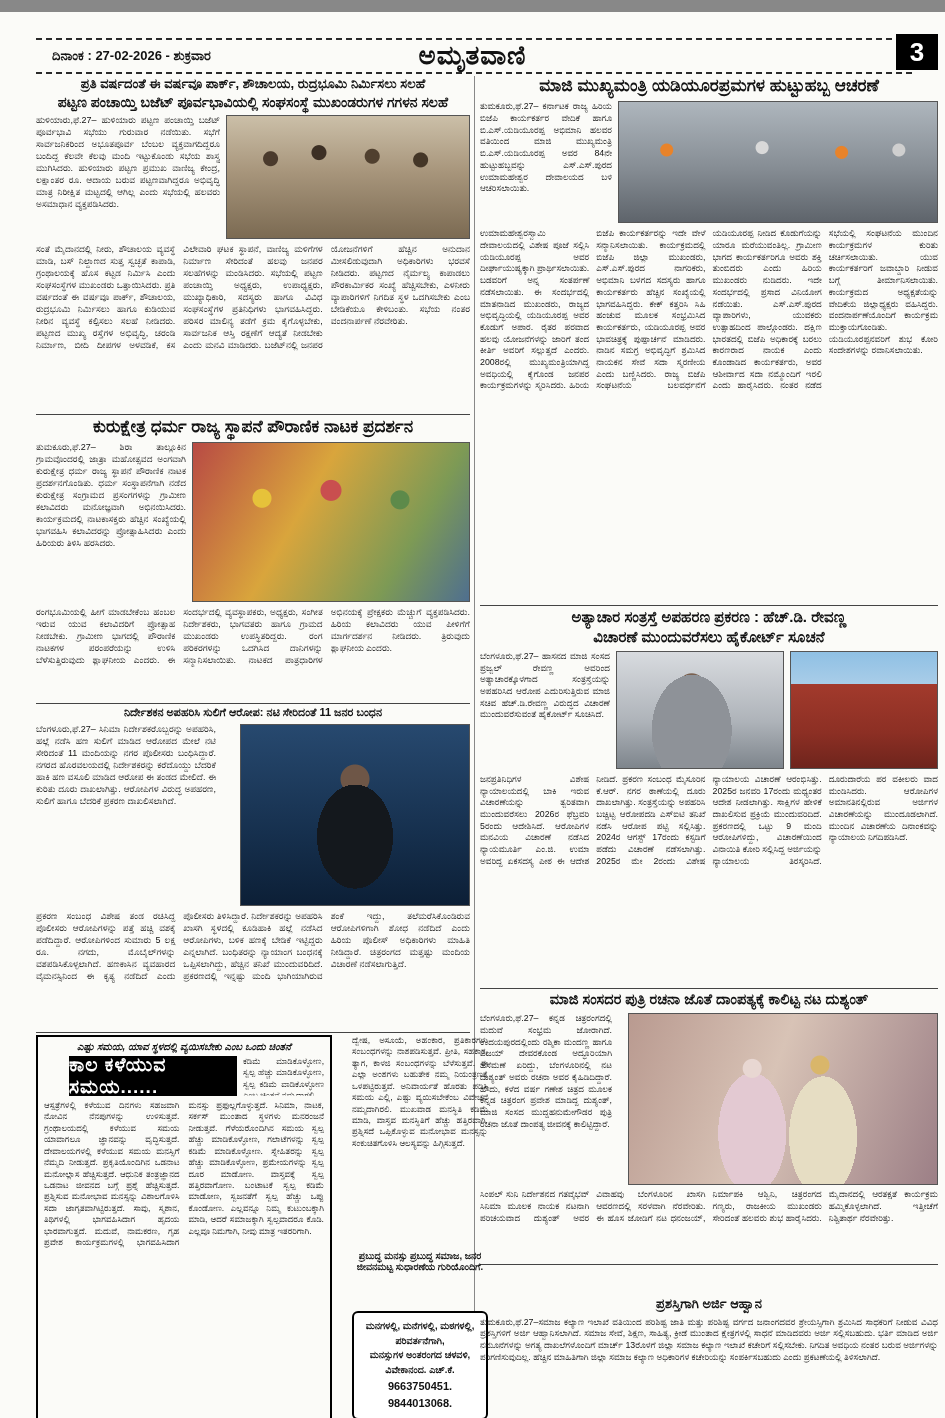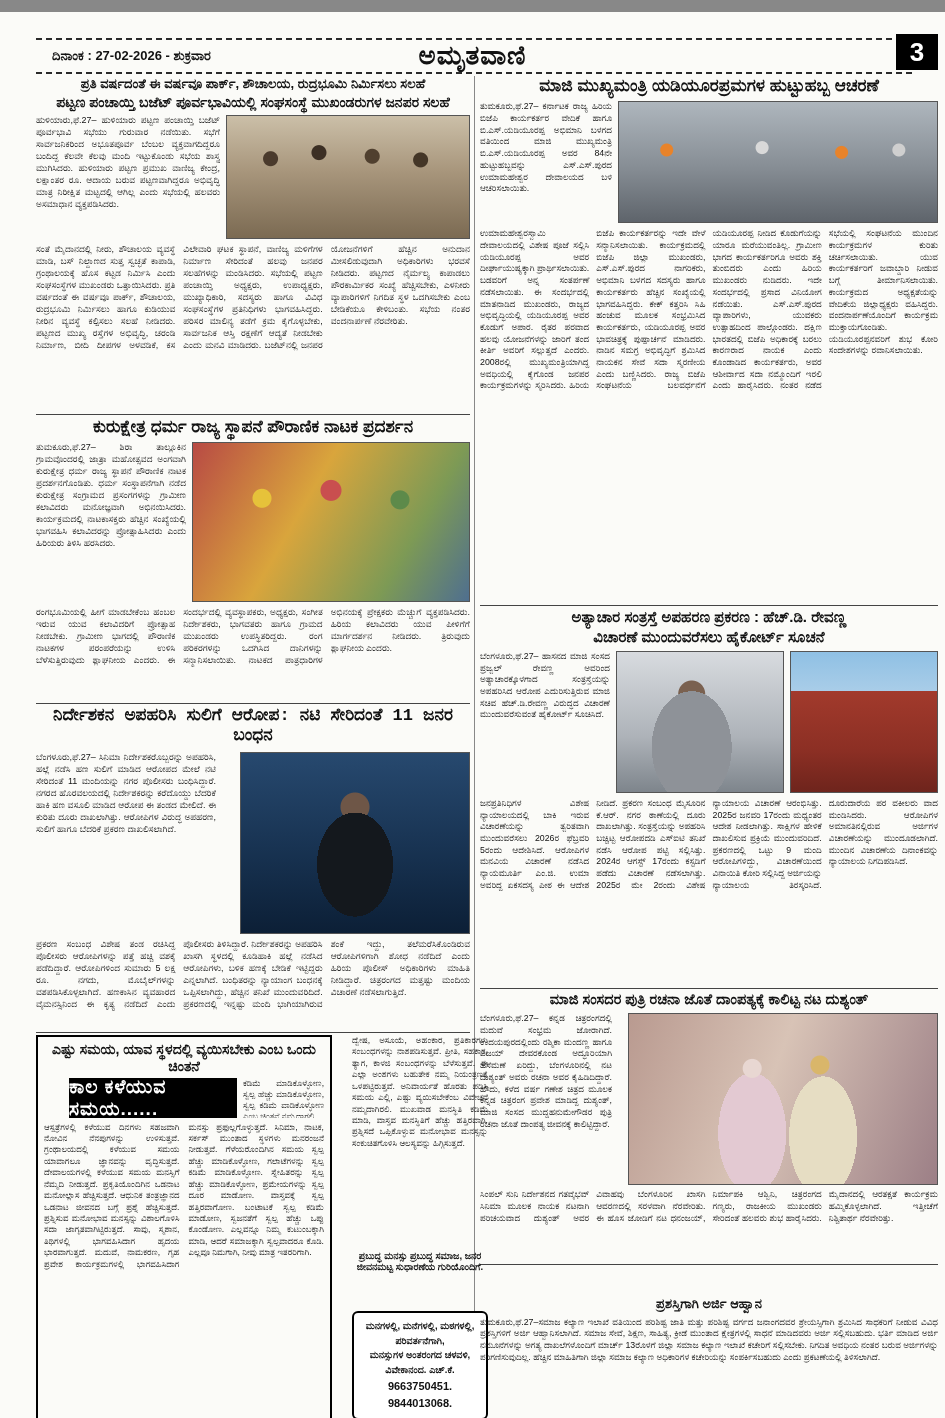--- a/index.html
+++ b/index.html
@@ -74,48 +74,48 @@
   <div class="solid" style="left:36px;top:1411px;width:902px;height:2px;"></div>
   <div class="solid" style="left:36px;top:402px;width:434px;height:1px;"></div>
   <div class="solid" style="left:36px;top:691px;width:434px;height:1px;"></div>
   <div class="solid" style="left:36px;top:1020px;width:434px;height:1px;"></div>
   <div class="solid" style="left:480px;top:593px;width:458px;height:1px;"></div>
   <div class="solid" style="left:480px;top:976px;width:458px;height:1px;"></div>
   <div class="solid" style="left:480px;top:1252px;width:458px;height:1px;"></div>
 
   <div class="art" style="left:36px;top:64px;width:434px;height:336px;">
     <div class="hl" style="font-size:13px;">ಪ್ರತಿ ವರ್ಷದಂತೆ ಈ ವರ್ಷವೂ ಪಾರ್ಕ್, ಶೌಚಾಲಯ, ರುದ್ರಭೂಮಿ ನಿರ್ಮಿಸಲು ಸಲಹೆ</div>
-    <div class="hl" style="font-size:14px;margin-top:2px;">ಪಟ್ಟಣ ಪಂಚಾಯ್ತಿ ಬಜೆಟ್ ಪೂರ್ವಭಾವಿಯಲ್ಲಿ ಸಂಘಸಂಸ್ಥೆ ಮುಖಂಡರುಗಳ ಜನಪರ ಸಲಹೆ</div>
+    <div class="hl" style="font-size:14px;margin-top:2px;">ಪಟ್ಟಣ ಪಂಚಾಯ್ತಿ ಬಜೆಟ್ ಪೂರ್ವಭಾವಿಯಲ್ಲಿ ಸಂಘಸಂಸ್ಥೆ ಮುಖಂಡರುಗಳ ಗಗಳನ ಸಲಹೆ</div>
     <div class="row" style="margin-top:5px;height:124px;">
       <div class="bd" style="width:184px;flex:none;">ಹುಳಿಯಾರು,ಫೆ.27– ಹುಳಿಯಾರು ಪಟ್ಟಣ ಪಂಚಾಯ್ತಿ ಬಜೆಟ್ ಪೂರ್ವಭಾವಿ ಸಭೆಯು ಗುರುವಾರ ನಡೆಯಿತು. ಸಭೆಗೆ ಸಾರ್ವಜನಿಕರಿಂದ ಅಭೂತಪೂರ್ವ ಬೆಂಬಲ ವ್ಯಕ್ತವಾಗದಿದ್ದರೂ ಬಂದಿದ್ದ ಕೆಲವೇ ಕೆಲವು ಮಂದಿ ಇಟ್ಟುಕೊಂಡು ಸಭೆಯ ಶಾಸ್ತ್ರ ಮುಗಿಸಿದರು. ಹುಳಿಯಾರು ಪಟ್ಟಣ ಪ್ರಮುಖ ವಾಣಿಜ್ಯ ಕೇಂದ್ರ, ಲಕ್ಷಾಂತರ ರೂ. ಆದಾಯ ಬರುವ ಪಟ್ಟಣವಾಗಿದ್ದರೂ ಅಭಿವೃದ್ಧಿ ಮಾತ್ರ ನಿರೀಕ್ಷಿತ ಮಟ್ಟದಲ್ಲಿ ಆಗಿಲ್ಲ ಎಂದು ಸಭೆಯಲ್ಲಿ ಹಲವರು ಅಸಮಾಧಾನ ವ್ಯಕ್ತಪಡಿಸಿದರು.</div>
       <div class="photo ph-meeting"></div>
     </div>
     <div class="bd cols3" style="margin-top:5px;height:168px;">ಸಂತೆ ಮೈದಾನದಲ್ಲಿ ನೀರು, ಶೌಚಾಲಯ ವ್ಯವಸ್ಥೆ ಮಾಡಿ, ಬಸ್ ನಿಲ್ದಾಣದ ಸುತ್ತ ಸ್ವಚ್ಛತೆ ಕಾಪಾಡಿ, ಗ್ರಂಥಾಲಯಕ್ಕೆ ಹೊಸ ಕಟ್ಟಡ ನಿರ್ಮಿಸಿ ಎಂದು ಸಂಘಸಂಸ್ಥೆಗಳ ಮುಖಂಡರು ಒತ್ತಾಯಿಸಿದರು. ಪ್ರತಿ ವರ್ಷದಂತೆ ಈ ವರ್ಷವೂ ಪಾರ್ಕ್, ಶೌಚಾಲಯ, ರುದ್ರಭೂಮಿ ನಿರ್ಮಿಸಲು ಹಾಗೂ ಕುಡಿಯುವ ನೀರಿನ ವ್ಯವಸ್ಥೆ ಕಲ್ಪಿಸಲು ಸಲಹೆ ನೀಡಿದರು. ಪಟ್ಟಣದ ಮುಖ್ಯ ರಸ್ತೆಗಳ ಅಭಿವೃದ್ಧಿ, ಚರಂಡಿ ನಿರ್ಮಾಣ, ಬೀದಿ ದೀಪಗಳ ಅಳವಡಿಕೆ, ಕಸ ವಿಲೇವಾರಿ ಘಟಕ ಸ್ಥಾಪನೆ, ವಾಣಿಜ್ಯ ಮಳಿಗೆಗಳ ನಿರ್ಮಾಣ ಸೇರಿದಂತೆ ಹಲವು ಜನಪರ ಸಲಹೆಗಳನ್ನು ಮಂಡಿಸಿದರು. ಸಭೆಯಲ್ಲಿ ಪಟ್ಟಣ ಪಂಚಾಯ್ತಿ ಅಧ್ಯಕ್ಷರು, ಉಪಾಧ್ಯಕ್ಷರು, ಮುಖ್ಯಾಧಿಕಾರಿ, ಸದಸ್ಯರು ಹಾಗೂ ವಿವಿಧ ಸಂಘಸಂಸ್ಥೆಗಳ ಪ್ರತಿನಿಧಿಗಳು ಭಾಗವಹಿಸಿದ್ದರು. ಪರಿಸರ ಮಾಲಿನ್ಯ ತಡೆಗೆ ಕ್ರಮ ಕೈಗೊಳ್ಳಬೇಕು, ಸಾರ್ವಜನಿಕ ಆಸ್ತಿ ರಕ್ಷಣೆಗೆ ಆದ್ಯತೆ ನೀಡಬೇಕು ಎಂದು ಮನವಿ ಮಾಡಿದರು. ಬಜೆಟ್‌ನಲ್ಲಿ ಜನಪರ ಯೋಜನೆಗಳಿಗೆ ಹೆಚ್ಚಿನ ಅನುದಾನ ಮೀಸಲಿಡುವುದಾಗಿ ಅಧಿಕಾರಿಗಳು ಭರವಸೆ ನೀಡಿದರು. ಪಟ್ಟಣದ ನೈರ್ಮಲ್ಯ ಕಾಪಾಡಲು ಪೌರಕಾರ್ಮಿಕರ ಸಂಖ್ಯೆ ಹೆಚ್ಚಿಸಬೇಕು, ಎಳನೀರು ವ್ಯಾಪಾರಿಗಳಿಗೆ ನಿಗದಿತ ಸ್ಥಳ ಒದಗಿಸಬೇಕು ಎಂಬ ಬೇಡಿಕೆಯೂ ಕೇಳಿಬಂತು. ಸಭೆಯ ನಂತರ ವಂದನಾರ್ಪಣೆ ನೆರವೇರಿತು.</div>
   </div>
 
   <div class="art" style="left:36px;top:405px;width:434px;height:284px;">
     <div class="hl" style="font-size:17px;">ಕುರುಕ್ಷೇತ್ರ ಧರ್ಮ ರಾಜ್ಯ ಸ್ಥಾಪನೆ ಪೌರಾಣಿಕ ನಾಟಕ ಪ್ರದರ್ಶನ</div>
     <div class="row" style="margin-top:5px;height:160px;">
       <div class="bd" style="width:150px;flex:none;">ತುಮಕೂರು,ಫೆ.27– ಶಿರಾ ತಾಲ್ಲೂಕಿನ ಗ್ರಾಮವೊಂದರಲ್ಲಿ ಜಾತ್ರಾ ಮಹೋತ್ಸವದ ಅಂಗವಾಗಿ ಕುರುಕ್ಷೇತ್ರ ಧರ್ಮ ರಾಜ್ಯ ಸ್ಥಾಪನೆ ಪೌರಾಣಿಕ ನಾಟಕ ಪ್ರದರ್ಶನಗೊಂಡಿತು. ಧರ್ಮ ಸಂಸ್ಥಾಪನೆಗಾಗಿ ನಡೆದ ಕುರುಕ್ಷೇತ್ರ ಸಂಗ್ರಾಮದ ಪ್ರಸಂಗಗಳನ್ನು ಗ್ರಾಮೀಣ ಕಲಾವಿದರು ಮನೋಜ್ಞವಾಗಿ ಅಭಿನಯಿಸಿದರು. ಕಾರ್ಯಕ್ರಮದಲ್ಲಿ ನಾಟಕಾಸಕ್ತರು ಹೆಚ್ಚಿನ ಸಂಖ್ಯೆಯಲ್ಲಿ ಭಾಗವಹಿಸಿ ಕಲಾವಿದರನ್ನು ಪ್ರೋತ್ಸಾಹಿಸಿದರು ಎಂದು ಹಿರಿಯರು ತಿಳಿಸಿ ಹರಸಿದರು.</div>
       <div class="photo ph-drama"></div>
     </div>
     <div class="bd cols3" style="margin-top:5px;height:88px;">ರಂಗಭೂಮಿಯಲ್ಲಿ ಹೀಗೆ ಮಾಡಬೇಕೆಂಬ ಹಂಬಲ ಇರುವ ಯುವ ಕಲಾವಿದರಿಗೆ ಪ್ರೋತ್ಸಾಹ ನೀಡಬೇಕು. ಗ್ರಾಮೀಣ ಭಾಗದಲ್ಲಿ ಪೌರಾಣಿಕ ನಾಟಕಗಳ ಪರಂಪರೆಯನ್ನು ಉಳಿಸಿ ಬೆಳೆಸುತ್ತಿರುವುದು ಶ್ಲಾಘನೀಯ ಎಂದರು. ಈ ಸಂದರ್ಭದಲ್ಲಿ ವ್ಯವಸ್ಥಾಪಕರು, ಅಧ್ಯಕ್ಷರು, ಸಂಗೀತ ನಿರ್ದೇಶಕರು, ಭಾಗವತರು ಹಾಗೂ ಗ್ರಾಮದ ಮುಖಂಡರು ಉಪಸ್ಥಿತರಿದ್ದರು. ರಂಗ ಪರಿಕರಗಳನ್ನು ಒದಗಿಸಿದ ದಾನಿಗಳನ್ನು ಸನ್ಮಾನಿಸಲಾಯಿತು. ನಾಟಕದ ಪಾತ್ರಧಾರಿಗಳ ಅಭಿನಯಕ್ಕೆ ಪ್ರೇಕ್ಷಕರು ಮೆಚ್ಚುಗೆ ವ್ಯಕ್ತಪಡಿಸಿದರು. ಹಿರಿಯ ಕಲಾವಿದರು ಯುವ ಪೀಳಿಗೆಗೆ ಮಾರ್ಗದರ್ಶನ ನೀಡಿದರು. ತ್ರಿರುವುದು ಶ್ಲಾಘನೀಯ ಎಂದರು.</div>
   </div>
 
   <div class="art" style="left:36px;top:694px;width:434px;height:324px;">
-    <div class="hl" style="font-size:17px;font-family:Liberation Mono, monospace;">ನಿರ್ದೇಶಕನ ಅಪಹರಿಸಿ ಸುಲಿಗೆ ಆರೋಪ: ನಟಿ ಸೇರಿದಂತೆ 11 ಜನರ ಬಂಧನ</div>
+    <div class="hl" style="font-size:11px;">ನಿರ್ದೇಶಕನ ಅಪಹರಿಸಿ ಸುಲಿಗೆ ಆರೋಪ: ನಟಿ ಸೇರಿದಂತೆ 11 ಜನರ ಬಂಧನ</div>
     <div class="row" style="margin-top:5px;height:182px;gap:24px;">
       <div class="bd" style="width:180px;flex:none;">ಬೆಂಗಳೂರು,ಫೆ.27– ಸಿನಿಮಾ ನಿರ್ದೇಶಕರೊಬ್ಬರನ್ನು ಅಪಹರಿಸಿ, ಹಲ್ಲೆ ನಡೆಸಿ ಹಣ ಸುಲಿಗೆ ಮಾಡಿದ ಆರೋಪದ ಮೇಲೆ ನಟಿ ಸೇರಿದಂತೆ 11 ಮಂದಿಯನ್ನು ನಗರ ಪೊಲೀಸರು ಬಂಧಿಸಿದ್ದಾರೆ. ನಗರದ ಹೊರವಲಯದಲ್ಲಿ ನಿರ್ದೇಶಕರನ್ನು ಕರೆದೊಯ್ದು ಬೆದರಿಕೆ ಹಾಕಿ ಹಣ ವಸೂಲಿ ಮಾಡಿದ ಆರೋಪ ಈ ತಂಡದ ಮೇಲಿದೆ. ಈ ಕುರಿತು ದೂರು ದಾಖಲಾಗಿತ್ತು. ಆರೋಪಿಗಳ ವಿರುದ್ಧ ಅಪಹರಣ, ಸುಲಿಗೆ ಹಾಗೂ ಬೆದರಿಕೆ ಪ್ರಕರಣ ದಾಖಲಿಸಲಾಗಿದೆ.</div>
       <div class="photo ph-portrait"></div>
     </div>
     <div class="bd cols3" style="margin-top:5px;height:108px;">ಪ್ರಕರಣ ಸಂಬಂಧ ವಿಶೇಷ ತಂಡ ರಚಿಸಿದ್ದ ಪೊಲೀಸರು ಆರೋಪಿಗಳನ್ನು ಪತ್ತೆ ಹಚ್ಚಿ ವಶಕ್ಕೆ ಪಡೆದಿದ್ದಾರೆ. ಆರೋಪಿಗಳಿಂದ ಸುಮಾರು 5 ಲಕ್ಷ ರೂ. ನಗದು, ಮೊಬೈಲ್‌ಗಳನ್ನು ವಶಪಡಿಸಿಕೊಳ್ಳಲಾಗಿದೆ. ಹಣಕಾಸಿನ ವ್ಯವಹಾರದ ವೈಮನಸ್ಸಿನಿಂದ ಈ ಕೃತ್ಯ ನಡೆದಿದೆ ಎಂದು ಪೊಲೀಸರು ತಿಳಿಸಿದ್ದಾರೆ. ನಿರ್ದೇಶಕರನ್ನು ಅಪಹರಿಸಿ ಖಾಸಗಿ ಸ್ಥಳದಲ್ಲಿ ಕೂಡಿಹಾಕಿ ಹಲ್ಲೆ ನಡೆಸಿದ ಆರೋಪಿಗಳು, ಬಳಿಕ ಹಣಕ್ಕೆ ಬೇಡಿಕೆ ಇಟ್ಟಿದ್ದರು ಎನ್ನಲಾಗಿದೆ. ಬಂಧಿತರನ್ನು ನ್ಯಾಯಾಂಗ ಬಂಧನಕ್ಕೆ ಒಪ್ಪಿಸಲಾಗಿದ್ದು, ಹೆಚ್ಚಿನ ತನಿಖೆ ಮುಂದುವರಿದಿದೆ. ಪ್ರಕರಣದಲ್ಲಿ ಇನ್ನಷ್ಟು ಮಂದಿ ಭಾಗಿಯಾಗಿರುವ ಶಂಕೆ ಇದ್ದು, ತಲೆಮರೆಸಿಕೊಂಡಿರುವ ಆರೋಪಿಗಳಿಗಾಗಿ ಶೋಧ ನಡೆದಿದೆ ಎಂದು ಹಿರಿಯ ಪೊಲೀಸ್ ಅಧಿಕಾರಿಗಳು ಮಾಹಿತಿ ನೀಡಿದ್ದಾರೆ. ಚಿತ್ರರಂಗದ ಮತ್ತಷ್ಟು ಮಂದಿಯ ವಿಚಾರಣೆ ನಡೆಸಲಾಗುತ್ತಿದೆ.</div>
   </div>
 
   <div class="art timebox" style="left:36px;top:1023px;width:296px;height:387px;">
-    <div class="hl" style="font-size:14px;">ಎಷ್ಟು ಸಮಯ, ಯಾವ ಸ್ಥಳದಲ್ಲಿ ವ್ಯಯಿಸಬೇಕು ಎಂಬ ಒಂದು ಚಿಂತನೆ</div>
+    <div class="hl" style="font-size:10px;font-style:italic;">ಎಷ್ಟು ಸಮಯ, ಯಾವ ಸ್ಥಳದಲ್ಲಿ ವ್ಯಯಿಸಬೇಕು ಎಂಬ ಒಂದು ಚಿಂತನೆ</div>
     <div class="row" style="margin-top:3px;height:40px;padding-left:25px;">
       <div class="banner" style="width:168px;flex:none;">ಕಾಲ ಕಳೆಯುವ ಸಮಯ......</div>
       <div class="bd" style="flex:1;font-size:8.5px;">ಕಡಿಮೆ ಮಾಡಿಕೊಳ್ಳೋಣ, ಸ್ವಲ್ಪ ಹೆಚ್ಚು ಮಾಡಿಕೊಳ್ಳೋಣ, ಸ್ವಲ್ಪ ಕಡಿಮೆ ವಾಡಿಕೊಳ್ಳೋಣ ಎಂಬ ಚಿಂತನೆ ನಮ್ಮದಾಗಲಿ.</div>
     </div>
     <div class="bd cols2" style="margin-top:4px;height:322px;font-size:8.6px;">ಆಸ್ಪತ್ರೆಗಳಲ್ಲಿ ಕಳೆಯುವ ದಿನಗಳು ಸಹಜವಾಗಿ ನೋವಿನ ನೆನಪುಗಳನ್ನು ಉಳಿಸುತ್ತವೆ. ಗ್ರಂಥಾಲಯದಲ್ಲಿ ಕಳೆಯುವ ಸಮಯ ಯಾವಾಗಲೂ ಜ್ಞಾನವನ್ನು ವೃದ್ಧಿಸುತ್ತದೆ. ದೇವಾಲಯಗಳಲ್ಲಿ ಕಳೆಯುವ ಸಮಯ ಮನಸ್ಸಿಗೆ ನೆಮ್ಮದಿ ನೀಡುತ್ತದೆ. ಪ್ರಕೃತಿಯೊಂದಿಗಿನ ಒಡನಾಟ ಮನೋಲ್ಲಾಸ ಹೆಚ್ಚಿಸುತ್ತದೆ. ಆಧುನಿಕ ತಂತ್ರಜ್ಞಾನದ ಒಡನಾಟ ಜೀವನದ ಬಗ್ಗೆ ಪ್ರಶ್ನೆ ಹೆಚ್ಚಿಸುತ್ತದೆ. ಪ್ರಶ್ನಿಸುವ ಮನೋಭಾವ ಮನಸ್ಸನ್ನು ವಿಶಾಲಗೊಳಿಸಿ ಸದಾ ಜಾಗೃತವಾಗಿಟ್ಟಿರುತ್ತದೆ. ಸಾವು, ಸ್ಮಶಾನ, ತಿಥಿಗಳಲ್ಲಿ ಭಾಗವಹಿಸಿದಾಗ ಹೃದಯ ಭಾರವಾಗುತ್ತದೆ. ಮದುವೆ, ನಾಮಕರಣ, ಗೃಹ ಪ್ರವೇಶ ಕಾರ್ಯಕ್ರಮಗಳಲ್ಲಿ ಭಾಗವಹಿಸಿದಾಗ ಮನಸ್ಸು ಪ್ರಫುಲ್ಲಗೊಳ್ಳುತ್ತದೆ. ಸಿನಿಮಾ, ನಾಟಕ, ಸರ್ಕಸ್ ಮುಂತಾದ ಸ್ಥಳಗಳು ಮನರಂಜನೆ ನೀಡುತ್ತವೆ. ಗೆಳೆಯರೊಂದಿಗಿನ ಸಮಯ ಸ್ವಲ್ಪ ಹೆಚ್ಚು ಮಾಡಿಕೊಳ್ಳೋಣ, ಗಲಾಟೆಗಳನ್ನು ಸ್ವಲ್ಪ ಕಡಿಮೆ ಮಾಡಿಕೊಳ್ಳೋಣ. ಸ್ನೇಹಿತರನ್ನು ಸ್ವಲ್ಪ ಹೆಚ್ಚು ಮಾಡಿಕೊಳ್ಳೋಣ, ಪ್ರಮೇಯಗಳನ್ನು ಸ್ವಲ್ಪ ದೂರ ಮಾಡೋಣ. ವಾಸ್ತವಕ್ಕೆ ಸ್ವಲ್ಪ ಹತ್ತಿರವಾಗೋಣ. ಬಂಟಾಟಕೆ ಸ್ವಲ್ಪ ಕಡಿಮೆ ಮಾಡೋಣ, ಸ್ವಜನತೆಗೆ ಸ್ವಲ್ಪ ಹೆಚ್ಚು ಒಪ್ಪು ಕೊಂಡೋಣ. ಎಲ್ಲವನ್ನೂ ನಿಮ್ಮ ಕುಟುಂಬಕ್ಕಾಗಿ ಮಾಡಿ, ಆದರೆ ಸಮಾಜಕ್ಕಾಗಿ ಸ್ವಲ್ಪವಾದರೂ ಕೊಡಿ. ಎಲ್ಲವೂ ನಿಮಗಾಗಿ, ನೀವು ಮಾತ್ರ ಇತರರಿಗಾಗಿ.</div>
   </div>
 
   <div class="art" style="left:352px;top:1023px;width:136px;height:387px;">
     <div class="bd" style="height:210px;font-size:8.6px;">ದ್ವೇಷ, ಅಸೂಯೆ, ಅಹಂಕಾರ, ಪ್ರತಿಕಾರಗಳು ಸಂಬಂಧಗಳನ್ನು ನಾಶಪಡಿಸುತ್ತವೆ. ಪ್ರೀತಿ, ಸಹಕಾರ, ತ್ಯಾಗ, ಕಾಳಜಿ ಸಂಬಂಧಗಳನ್ನು ಬೆಳೆಸುತ್ತವೆ. ಈ ಎಲ್ಲಾ ಅಂಶಗಳು ಬಹುತೇಕ ನಮ್ಮ ನಿಯಂತ್ರಣಕ್ಕೆ ಒಳಪಟ್ಟಿರುತ್ತವೆ. ಅನಿವಾರ್ಯತೆ ಹೊರತು ಪಡಿಸಿ ಸಮಯ ಎಲ್ಲಿ, ಎಷ್ಟು ವ್ಯಯಿಸಬೇಕೆಂಬ ವಿವೇಚನೆ ನಮ್ಮದಾಗಿರಲಿ. ಮುಖವಾಡ ಮನಸ್ಥಿತಿ ಕಡಿಮೆ ಮಾಡಿ, ವಾಸ್ತವ ಮನಸ್ಥಿತಿಗೆ ಹೆಚ್ಚು ಹತ್ತಿರವಾಗಿ. ಪ್ರಶ್ನಿಸದೆ ಒಪ್ಪಿಕೊಳ್ಳುವ ಮನೋಭಾವ ಮನಸ್ಸನ್ನು ಸಂಕುಚಿತಗೊಳಿಸಿ ಆಲಸ್ಯವನ್ನು ಹಿಗ್ಗಿಸುತ್ತದೆ.</div>
     <div class="hl" style="font-size:9.5px;margin-top:5px;">ಪ್ರಬುದ್ಧ ಮನಸ್ಸು ಪ್ರಬುದ್ಧ ಸಮಾಜ, ಜನರ ಜೀವನಮಟ್ಟ ಸುಧಾರಣೆಯ ಗುರಿಯೊಂದಿಗೆ.</div>
@@ -124,30 +124,30 @@
       <div>ಪರಿವರ್ತನೆಗಾಗಿ,</div>
       <div>ಮನಸ್ಸುಗಳ ಅಂತರಂಗದ ಚಳವಳಿ,</div>
       <div>ವಿವೇಕಾನಂದ. ಎಚ್.ಕೆ.</div>
       <div style="font-size:11px;">9663750451. 9844013068.</div>
     </div>
   </div>
 
   <div class="art" style="left:480px;top:64px;width:458px;height:526px;">
     <div class="hl" style="font-size:17px;">ಮಾಜಿ ಮುಖ್ಯಮಂತ್ರಿ ಯಡಿಯೂರಪ್ರಮಗಳ ಹುಟ್ಟುಹಬ್ಬ ಆಚರಣೆ</div>
     <div class="row" style="margin-top:5px;height:122px;">
-      <div class="bd" style="width:132px;flex:none;font-size:8.8px;">ತುಮಕೂರು,ಫೆ.27– ಕರ್ನಾಟಕ ರಾಜ್ಯ ಹಿರಿಯ ಬಿಜೆಪಿ ಕಾರ್ಯಕರ್ತರ ವೇದಿಕೆ ಹಾಗೂ ಬಿ.ಎಸ್.ಯಡಿಯೂರಪ್ಪ ಅಭಿಮಾನಿ ಬಳಗದ ವತಿಯಿಂದ ಮಾಜಿ ಮುಖ್ಯಮಂತ್ರಿ ಬಿ.ಎಸ್.ಯಡಿಯೂರಪ್ಪ ಅವರ 84ನೇ ಹುಟ್ಟುಹಬ್ಬವನ್ನು ಎಸ್.ಎಸ್.ಪುರದ ಉಮಾಮಹೇಶ್ವರ ದೇವಾಲಯದ ಬಳಿ ಆಚರಿಸಲಾಯಿತು.</div>
+      <div class="bd" style="width:132px;flex:none;font-size:8.8px;">ತುಮಕೂರು,ಫೆ.27– ಕರ್ನಾಟಕ ರಾಜ್ಯ ಹಿರಿಯ ಬಿಜೆಪಿ ಕಾರ್ಯಕರ್ತರ ವೇದಿಕೆ ಹಾಗೂ ಬಿ.ಎಸ್.ಯಡಿಯೂರಪ್ಪ ಅಭಿಮಾನಿ ಹಲವರ ವತಿಯಿಂದ ಮಾಜಿ ಮುಖ್ಯಮಂತ್ರಿ ಬಿ.ಎಸ್.ಯಡಿಯೂರಪ್ಪ ಅವರ 84ನೇ ಹುಟ್ಟುಹಬ್ಬವನ್ನು ಎಸ್.ಎಸ್.ಪುರದ ಉಮಾಮಹೇಶ್ವರ ದೇವಾಲಯದ ಬಳಿ ಆಚರಿಸಲಾಯಿತು.</div>
       <div class="photo ph-crowd"></div>
     </div>
     <div class="bd cols4" style="margin-top:5px;height:368px;font-size:8.8px;">ಉಮಾಮಹೇಶ್ವರಸ್ವಾಮಿ ದೇವಾಲಯದಲ್ಲಿ ವಿಶೇಷ ಪೂಜೆ ಸಲ್ಲಿಸಿ ಯಡಿಯೂರಪ್ಪ ಅವರ ದೀರ್ಘಾಯುಷ್ಯಕ್ಕಾಗಿ ಪ್ರಾರ್ಥಿಸಲಾಯಿತು. ಬಡವರಿಗೆ ಅನ್ನ ಸಂತರ್ಪಣೆ ನಡೆಸಲಾಯಿತು. ಈ ಸಂದರ್ಭದಲ್ಲಿ ಮಾತನಾಡಿದ ಮುಖಂಡರು, ರಾಜ್ಯದ ಅಭಿವೃದ್ಧಿಯಲ್ಲಿ ಯಡಿಯೂರಪ್ಪ ಅವರ ಕೊಡುಗೆ ಅಪಾರ. ರೈತರ ಪರವಾದ ಹಲವು ಯೋಜನೆಗಳನ್ನು ಜಾರಿಗೆ ತಂದ ಕೀರ್ತಿ ಅವರಿಗೆ ಸಲ್ಲುತ್ತದೆ ಎಂದರು. 2008ರಲ್ಲಿ ಮುಖ್ಯಮಂತ್ರಿಯಾಗಿದ್ದ ಅವಧಿಯಲ್ಲಿ ಕೈಗೊಂಡ ಜನಪರ ಕಾರ್ಯಕ್ರಮಗಳನ್ನು ಸ್ಮರಿಸಿದರು. ಹಿರಿಯ ಬಿಜೆಪಿ ಕಾರ್ಯಕರ್ತರನ್ನು ಇದೇ ವೇಳೆ ಸನ್ಮಾನಿಸಲಾಯಿತು. ಕಾರ್ಯಕ್ರಮದಲ್ಲಿ ಬಿಜೆಪಿ ಜಿಲ್ಲಾ ಮುಖಂಡರು, ಎಸ್.ಎಸ್.ಪುರದ ನಾಗರಿಕರು, ಅಭಿಮಾನಿ ಬಳಗದ ಸದಸ್ಯರು ಹಾಗೂ ಕಾರ್ಯಕರ್ತರು ಹೆಚ್ಚಿನ ಸಂಖ್ಯೆಯಲ್ಲಿ ಭಾಗವಹಿಸಿದ್ದರು. ಕೇಕ್ ಕತ್ತರಿಸಿ ಸಿಹಿ ಹಂಚುವ ಮೂಲಕ ಸಂಭ್ರಮಿಸಿದ ಕಾರ್ಯಕರ್ತರು, ಯಡಿಯೂರಪ್ಪ ಅವರ ಭಾವಚಿತ್ರಕ್ಕೆ ಪುಷ್ಪಾರ್ಚನೆ ಮಾಡಿದರು. ನಾಡಿನ ಸಮಗ್ರ ಅಭಿವೃದ್ಧಿಗೆ ಶ್ರಮಿಸಿದ ನಾಯಕನ ಸೇವೆ ಸದಾ ಸ್ಮರಣೀಯ ಎಂದು ಬಣ್ಣಿಸಿದರು. ರಾಜ್ಯ ಬಿಜೆಪಿ ಸಂಘಟನೆಯ ಬಲವರ್ಧನೆಗೆ ಯಡಿಯೂರಪ್ಪ ನೀಡಿದ ಕೊಡುಗೆಯನ್ನು ಯಾರೂ ಮರೆಯುವಂತಿಲ್ಲ. ಗ್ರಾಮೀಣ ಭಾಗದ ಕಾರ್ಯಕರ್ತರಿಗೂ ಅವರು ಶಕ್ತಿ ತುಂಬಿದರು ಎಂದು ಹಿರಿಯ ಮುಖಂಡರು ನುಡಿದರು. ಇದೇ ಸಂದರ್ಭದಲ್ಲಿ ಪ್ರಸಾದ ವಿನಿಯೋಗ ನಡೆಯಿತು. ಎಸ್.ಎಸ್.ಪುರದ ವ್ಯಾಪಾರಿಗಳು, ಯುವಕರು ಉತ್ಸಾಹದಿಂದ ಪಾಲ್ಗೊಂಡರು. ದಕ್ಷಿಣ ಭಾರತದಲ್ಲಿ ಬಿಜೆಪಿ ಅಧಿಕಾರಕ್ಕೆ ಬರಲು ಕಾರಣರಾದ ನಾಯಕ ಎಂದು ಕೊಂಡಾಡಿದ ಕಾರ್ಯಕರ್ತರು, ಅವರ ಆಶೀರ್ವಾದ ಸದಾ ನಮ್ಮೊಂದಿಗೆ ಇರಲಿ ಎಂದು ಹಾರೈಸಿದರು. ನಂತರ ನಡೆದ ಸಭೆಯಲ್ಲಿ ಸಂಘಟನೆಯ ಮುಂದಿನ ಕಾರ್ಯಕ್ರಮಗಳ ಕುರಿತು ಚರ್ಚಿಸಲಾಯಿತು. ಯುವ ಕಾರ್ಯಕರ್ತರಿಗೆ ಜವಾಬ್ದಾರಿ ನೀಡುವ ಬಗ್ಗೆ ತೀರ್ಮಾನಿಸಲಾಯಿತು. ಕಾರ್ಯಕ್ರಮದ ಅಧ್ಯಕ್ಷತೆಯನ್ನು ವೇದಿಕೆಯ ಜಿಲ್ಲಾಧ್ಯಕ್ಷರು ವಹಿಸಿದ್ದರು. ವಂದನಾರ್ಪಣೆಯೊಂದಿಗೆ ಕಾರ್ಯಕ್ರಮ ಮುಕ್ತಾಯಗೊಂಡಿತು. ಯಡಿಯೂರಪ್ಪನವರಿಗೆ ಶುಭ ಕೋರಿ ಸಂದೇಶಗಳನ್ನು ರವಾನಿಸಲಾಯಿತು.</div>
   </div>
 
   <div class="art" style="left:480px;top:596px;width:458px;height:376px;">
     <div class="hl" style="font-size:15px;">ಅತ್ಯಾಚಾರ ಸಂತ್ರಸ್ತೆ ಅಪಹರಣ ಪ್ರಕರಣ : ಹೆಚ್.ಡಿ. ರೇವಣ್ಣ</div>
     <div class="hl" style="font-size:15px;margin-top:2px;">ವಿಚಾರಣೆ ಮುಂದುವರೆಸಲು ಹೈಕೋರ್ಟ್ ಸೂಚನೆ</div>
-    <div class="row" style="margin-top:5px;height:142px;">
+    <div class="row" style="margin-top:5px;height:118px;">
       <div class="bd" style="width:130px;flex:none;font-size:8.8px;">ಬೆಂಗಳೂರು,ಫೆ.27– ಹಾಸನದ ಮಾಜಿ ಸಂಸದ ಪ್ರಜ್ವಲ್ ರೇವಣ್ಣ ಅವರಿಂದ ಅತ್ಯಾಚಾರಕ್ಕೊಳಗಾದ ಸಂತ್ರಸ್ತೆಯನ್ನು ಅಪಹರಿಸಿದ ಆರೋಪ ಎದುರಿಸುತ್ತಿರುವ ಮಾಜಿ ಸಚಿವ ಹೆಚ್.ಡಿ.ರೇವಣ್ಣ ವಿರುದ್ಧದ ವಿಚಾರಣೆ ಮುಂದುವರೆಸುವಂತೆ ಹೈಕೋರ್ಟ್ ಸೂಚಿಸಿದೆ.</div>
       <div class="photo ph-revanna" style="flex:none;width:166px;"></div>
       <div class="photo ph-court"></div>
     </div>
     <div class="bd cols4" style="margin-top:5px;height:202px;font-size:8.8px;">ಜನಪ್ರತಿನಿಧಿಗಳ ವಿಶೇಷ ನ್ಯಾಯಾಲಯದಲ್ಲಿ ಬಾಕಿ ಇರುವ ವಿಚಾರಣೆಯನ್ನು ತ್ವರಿತವಾಗಿ ಮುಂದುವರೆಸಲು 2026ರ ಫೆಬ್ರವರಿ 5ರಂದು ಆದೇಶಿಸಿದೆ. ಆರೋಪಿಗಳ ಮನವಿಯ ವಿಚಾರಣೆ ನಡೆಸಿದ ನ್ಯಾಯಮೂರ್ತಿ ಎಂ.ಜಿ. ಉಮಾ ಅವರಿದ್ದ ಏಕಸದಸ್ಯ ಪೀಠ ಈ ಆದೇಶ ನೀಡಿದೆ. ಪ್ರಕರಣ ಸಂಬಂಧ ಮೈಸೂರಿನ ಕೆ.ಆರ್. ನಗರ ಠಾಣೆಯಲ್ಲಿ ದೂರು ದಾಖಲಾಗಿತ್ತು. ಸಂತ್ರಸ್ತೆಯನ್ನು ಅಪಹರಿಸಿ ಬಚ್ಚಿಟ್ಟ ಆರೋಪದಡಿ ಎಸ್ಐಟಿ ತನಿಖೆ ನಡೆಸಿ ಆರೋಪ ಪಟ್ಟಿ ಸಲ್ಲಿಸಿತ್ತು. 2024ರ ಆಗಸ್ಟ್ 17ರಂದು ಕಸ್ಟಡಿಗೆ ಪಡೆದು ವಿಚಾರಣೆ ನಡೆಸಲಾಗಿತ್ತು. 2025ರ ಮೇ 2ರಂದು ವಿಶೇಷ ನ್ಯಾಯಾಲಯ ವಿಚಾರಣೆ ಆರಂಭಿಸಿತ್ತು. 2025ರ ಜನವರಿ 17ರಂದು ಮಧ್ಯಂತರ ಆದೇಶ ನೀಡಲಾಗಿತ್ತು. ಸಾಕ್ಷಿಗಳ ಹೇಳಿಕೆ ದಾಖಲಿಸುವ ಪ್ರಕ್ರಿಯೆ ಮುಂದುವರಿದಿದೆ. ಪ್ರಕರಣದಲ್ಲಿ ಒಟ್ಟು 9 ಮಂದಿ ಆರೋಪಿಗಳಿದ್ದು, ವಿಚಾರಣೆಯಿಂದ ವಿನಾಯಿತಿ ಕೋರಿ ಸಲ್ಲಿಸಿದ್ದ ಅರ್ಜಿಯನ್ನು ನ್ಯಾಯಾಲಯ ತಿರಸ್ಕರಿಸಿದೆ. ದೂರುದಾರೆಯ ಪರ ವಕೀಲರು ವಾದ ಮಂಡಿಸಿದರು. ಆರೋಪಿಗಳ ಅಮಾನತಿನಲ್ಲಿರುವ ಅರ್ಜಿಗಳ ವಿಚಾರಣೆಯನ್ನು ಮುಂದೂಡಲಾಗಿದೆ. ಮುಂದಿನ ವಿಚಾರಣೆಯ ದಿನಾಂಕವನ್ನು ನ್ಯಾಯಾಲಯ ನಿಗದಿಪಡಿಸಿದೆ.</div>
   </div>
 
   <div class="art" style="left:480px;top:979px;width:458px;height:270px;">
     <div class="hl" style="font-size:14.5px;">ಮಾಜಿ ಸಂಸದರ ಪುತ್ರಿ ರಚನಾ ಜೊತೆ ದಾಂಪತ್ಯಕ್ಕೆ ಕಾಲಿಟ್ಟ ನಟ ದುಶ್ಯಂತ್</div>
     <div class="row" style="margin-top:5px;height:172px;gap:16px;">

